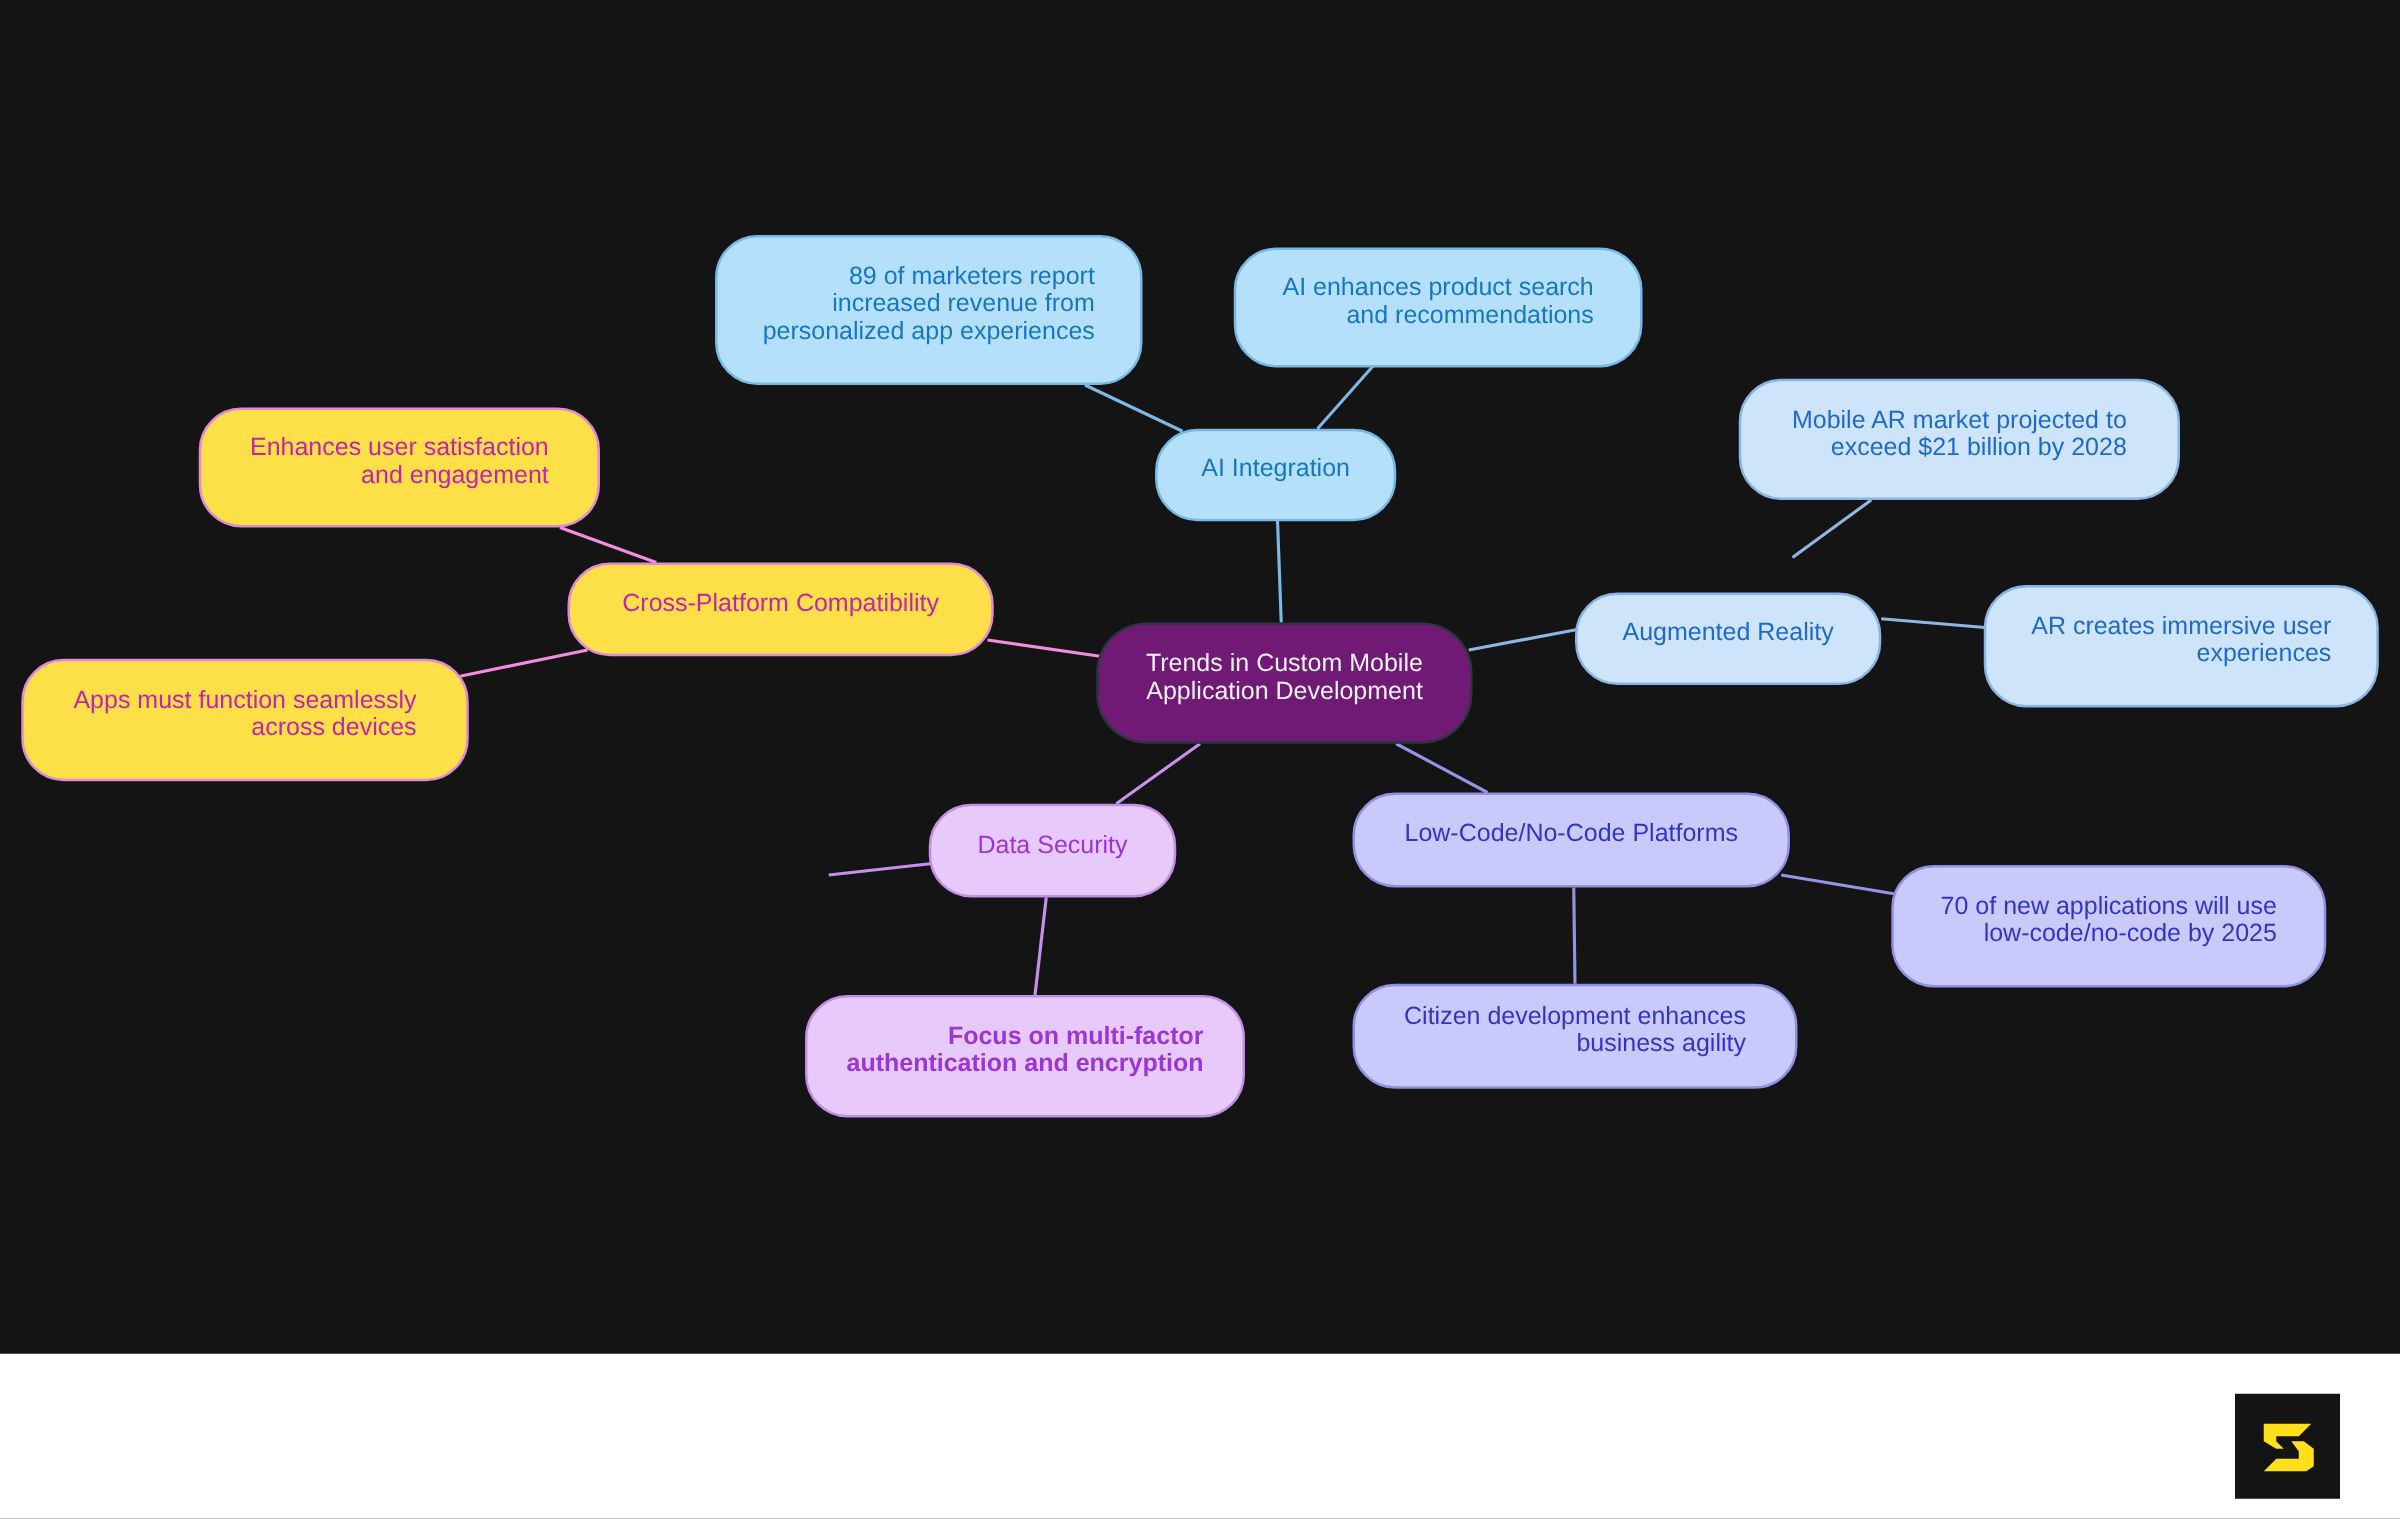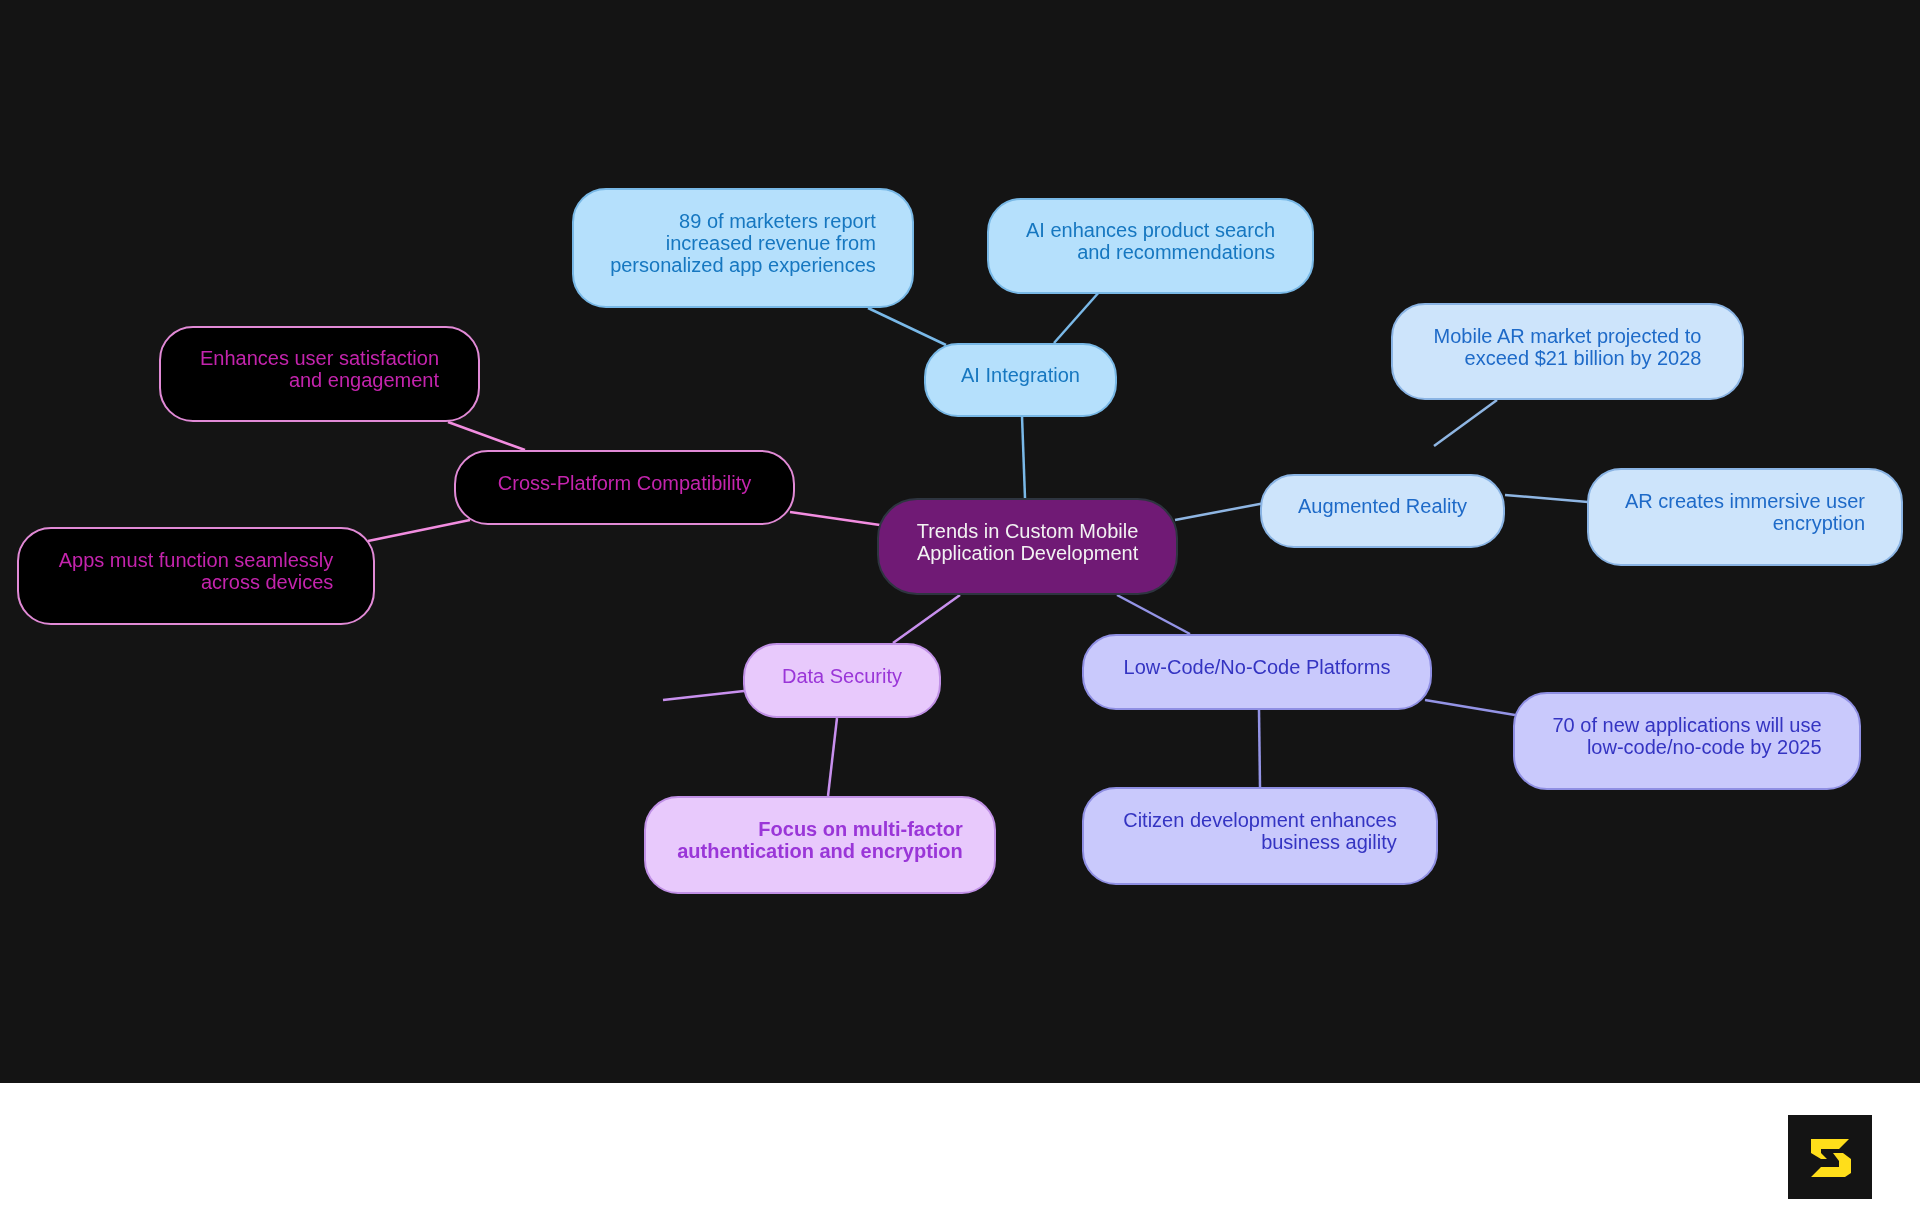--- a/index.html
+++ b/index.html
@@ -20,21 +20,21 @@
     font-size: 20px; line-height: 22px;
     padding: 0 18px 10px 18px;
     white-space: pre-line;
   }
   .node.root {
     background: #701a75; border-color: #2e3540; color: #f2f2f2;
     border-radius: 40px;
   }
   .node.ai   { background: #b5e0fc; border-color: #78b8e6; color: #1677c0; }
   .node.ar   { background: #cde4fb; border-color: #8ab4e4; color: #1e6ac8; }
-  .node.cp   { background: #000000; border-color: #e18ad6; color: #c424ad; }
+  .node.cp   { background: #fde047; border-color: #e18ad6; color: #c424ad; }
   .node.ds   { background: #e8c9fc; border-color: #c090e6; color: #9a36d8; }
   .node.lc   { background: #c9c9fc; border-color: #8f8fe3; color: #3434c2; }
   .logo {
     position: absolute; left: 1788px; top: 1115px; width: 84px; height: 84px;
     background: #141414; display: flex; align-items: center; justify-content: center;
   }
 </style>
 </head>
 <body>
 
@@ -70,36 +70,36 @@
   <div class="node ai" style="left:572px; top:188px; width:342px; height:120px;">89 of marketers report
 increased revenue from
 personalized app experiences</div>
   <div class="node ai" style="left:987px; top:198px; width:327px; height:96px;">AI enhances product search
 and recommendations</div>
 
   <div class="node ar" style="left:1260px; top:446px; width:245px; height:74px;margin-top:28px;">Augmented Reality</div>
   <div class="node ar" style="left:1391px; top:303px; width:353px; height:97px;">Mobile AR market projected to
 exceed $21 billion by 2028</div>
   <div class="node ar" style="left:1587px; top:468px; width:316px; height:98px;">AR creates immersive user
-encryption</div>
+experiences</div>
 
   <div class="node cp" style="left:454px; top:450px; width:341px; height:75px;">Cross-Platform Compatibility</div>
   <div class="node cp" style="left:159px; top:326px; width:321px; height:96px;">Enhances user satisfaction
 and engagement</div>
   <div class="node ds" style="left:743px; top:643px; width:198px; height:75px;">Data Security</div>
 
   <div class="node cp" style="left:17px; top:527px; width:358px; height:98px;">Apps must function seamlessly
 across devices</div>
   <div class="node ds" style="left:644px; top:796px; width:352px; height:98px;font-weight:bold;">Focus on multi-factor
 authentication and encryption</div>
 
   <div class="node lc" style="left:1082px; top:634px; width:350px; height:76px;">Low-Code/No-Code Platforms</div>
   <div class="node lc" style="left:1513px; top:692px; width:348px; height:98px;">70 of new applications will use
 low-code/no-code by 2025</div>
-  <div class="node lc" style="left:1082px; top:787px; width:356px; height:98px;">Citizen development enhances
+  <div class="node lc" style="left:1082px; top:787px; width:356px; height:84px;">Citizen development enhances
 business agility</div>
 </div>
 
 <div class="logo">
   <svg width="50" height="48" viewBox="0 0 50 48">
     <path d="M6 6 L44 6 L34 16 L16 16 L16 20 L22 26 L16 26 L6 20 Z" fill="#ffde1a"></path>
     <path d="M28 20 L38 20 L46 26 L46 40 L40 44 L6 44 L16 34 L34 34 L34 28 Z" fill="#ffde1a"></path>
   </svg>
 </div>
 

